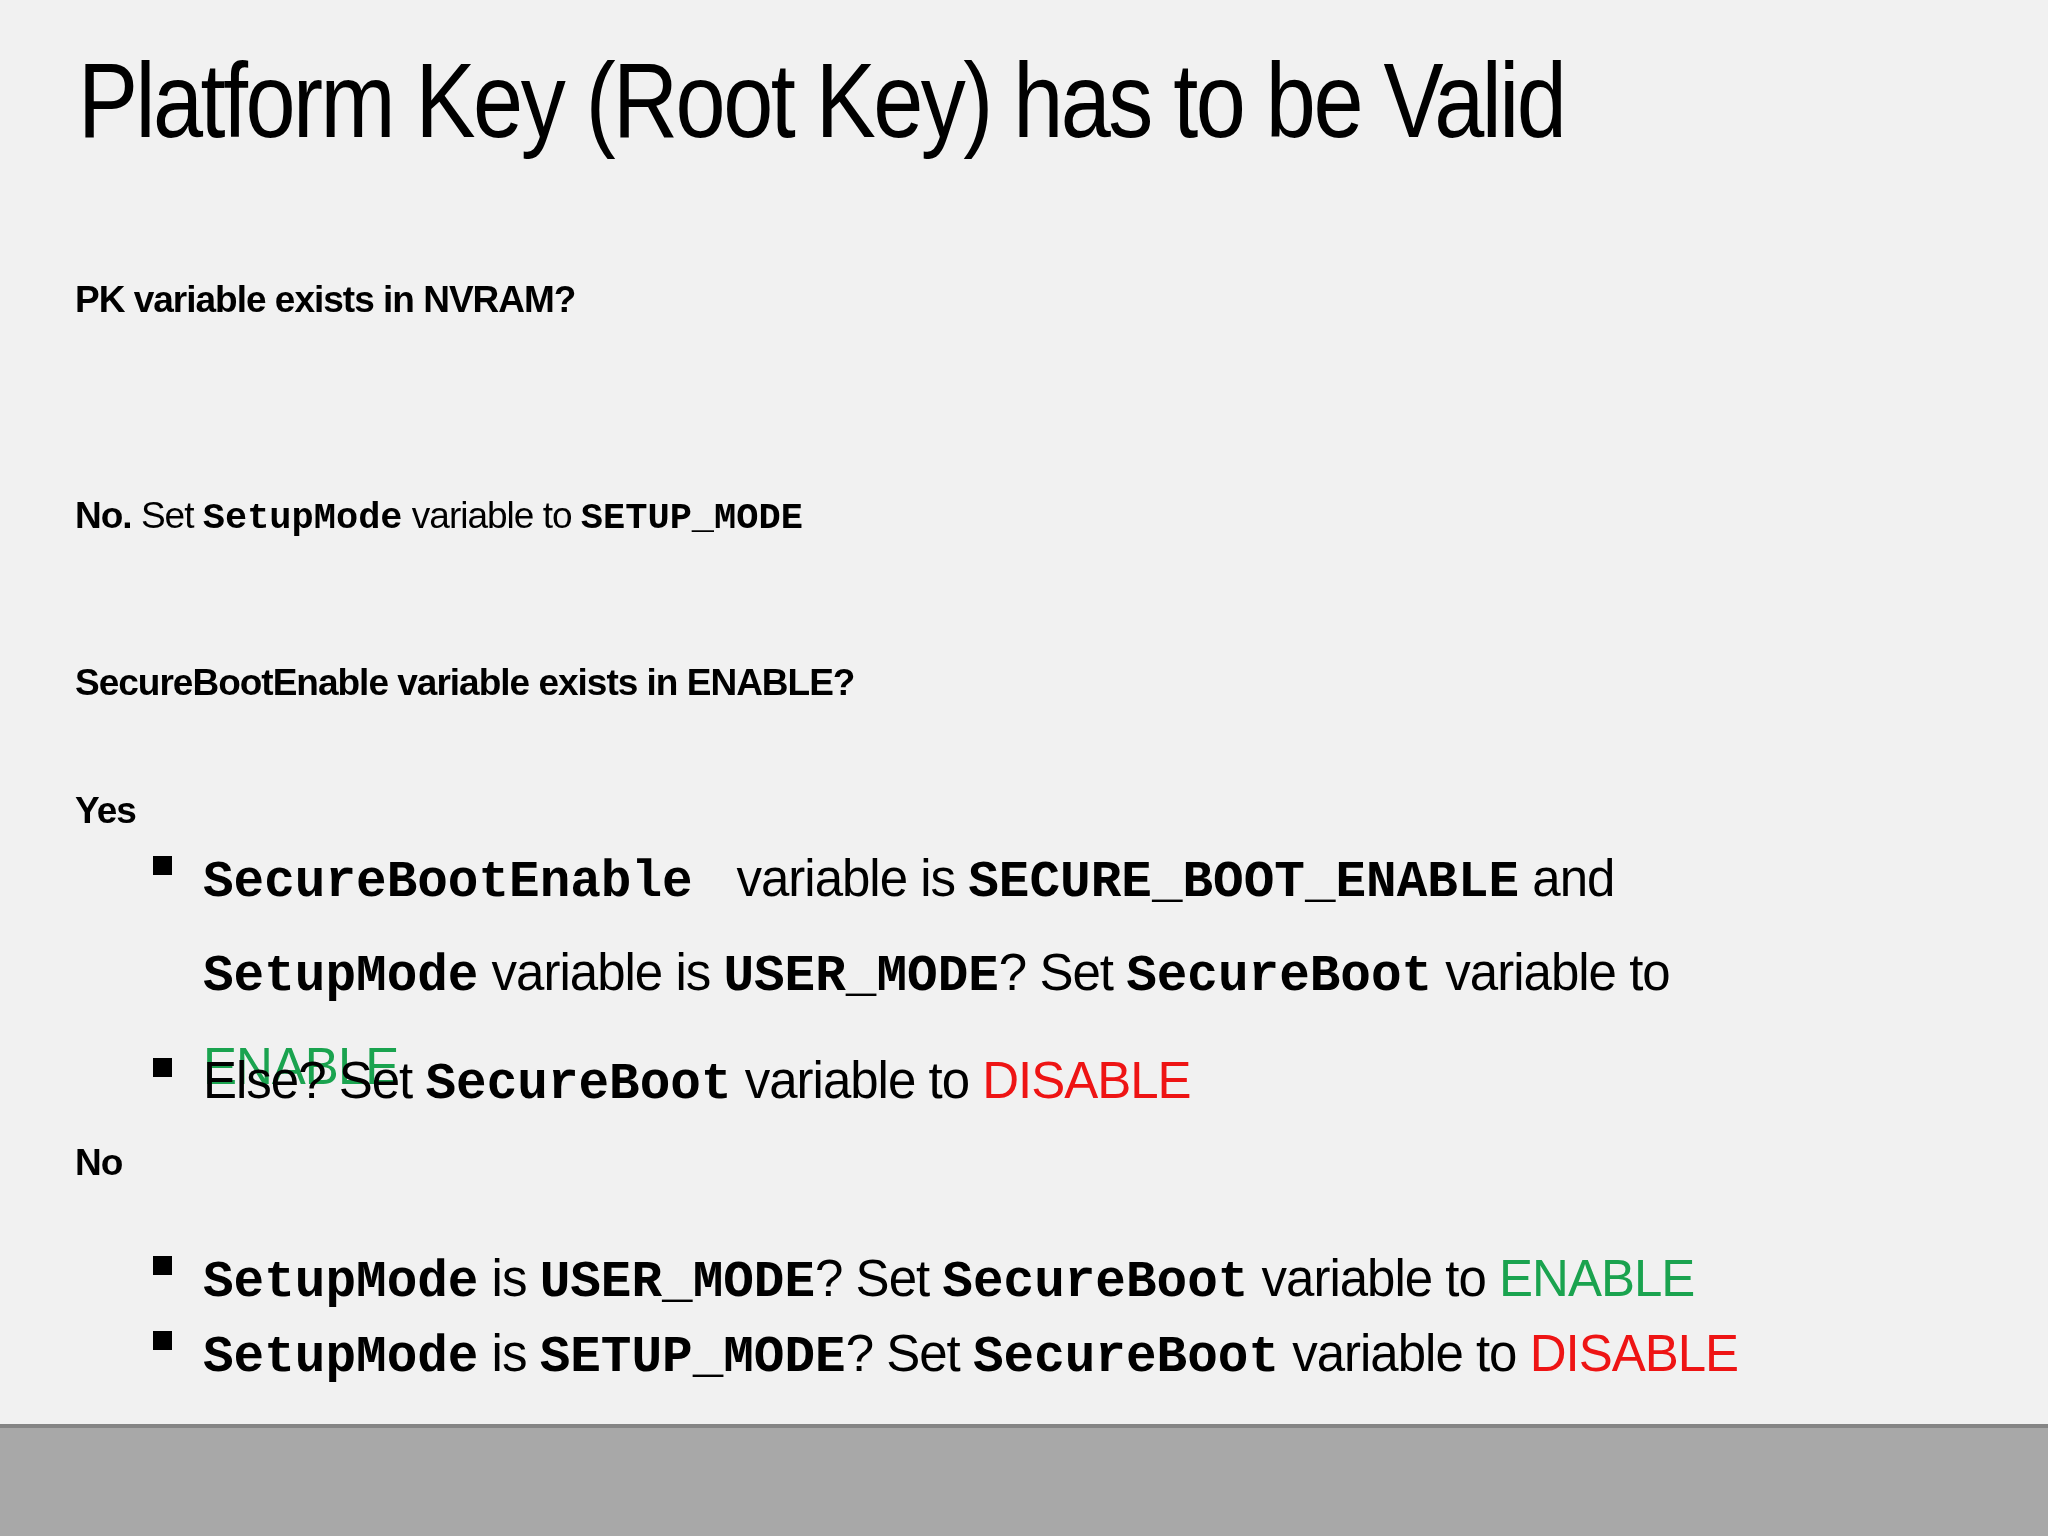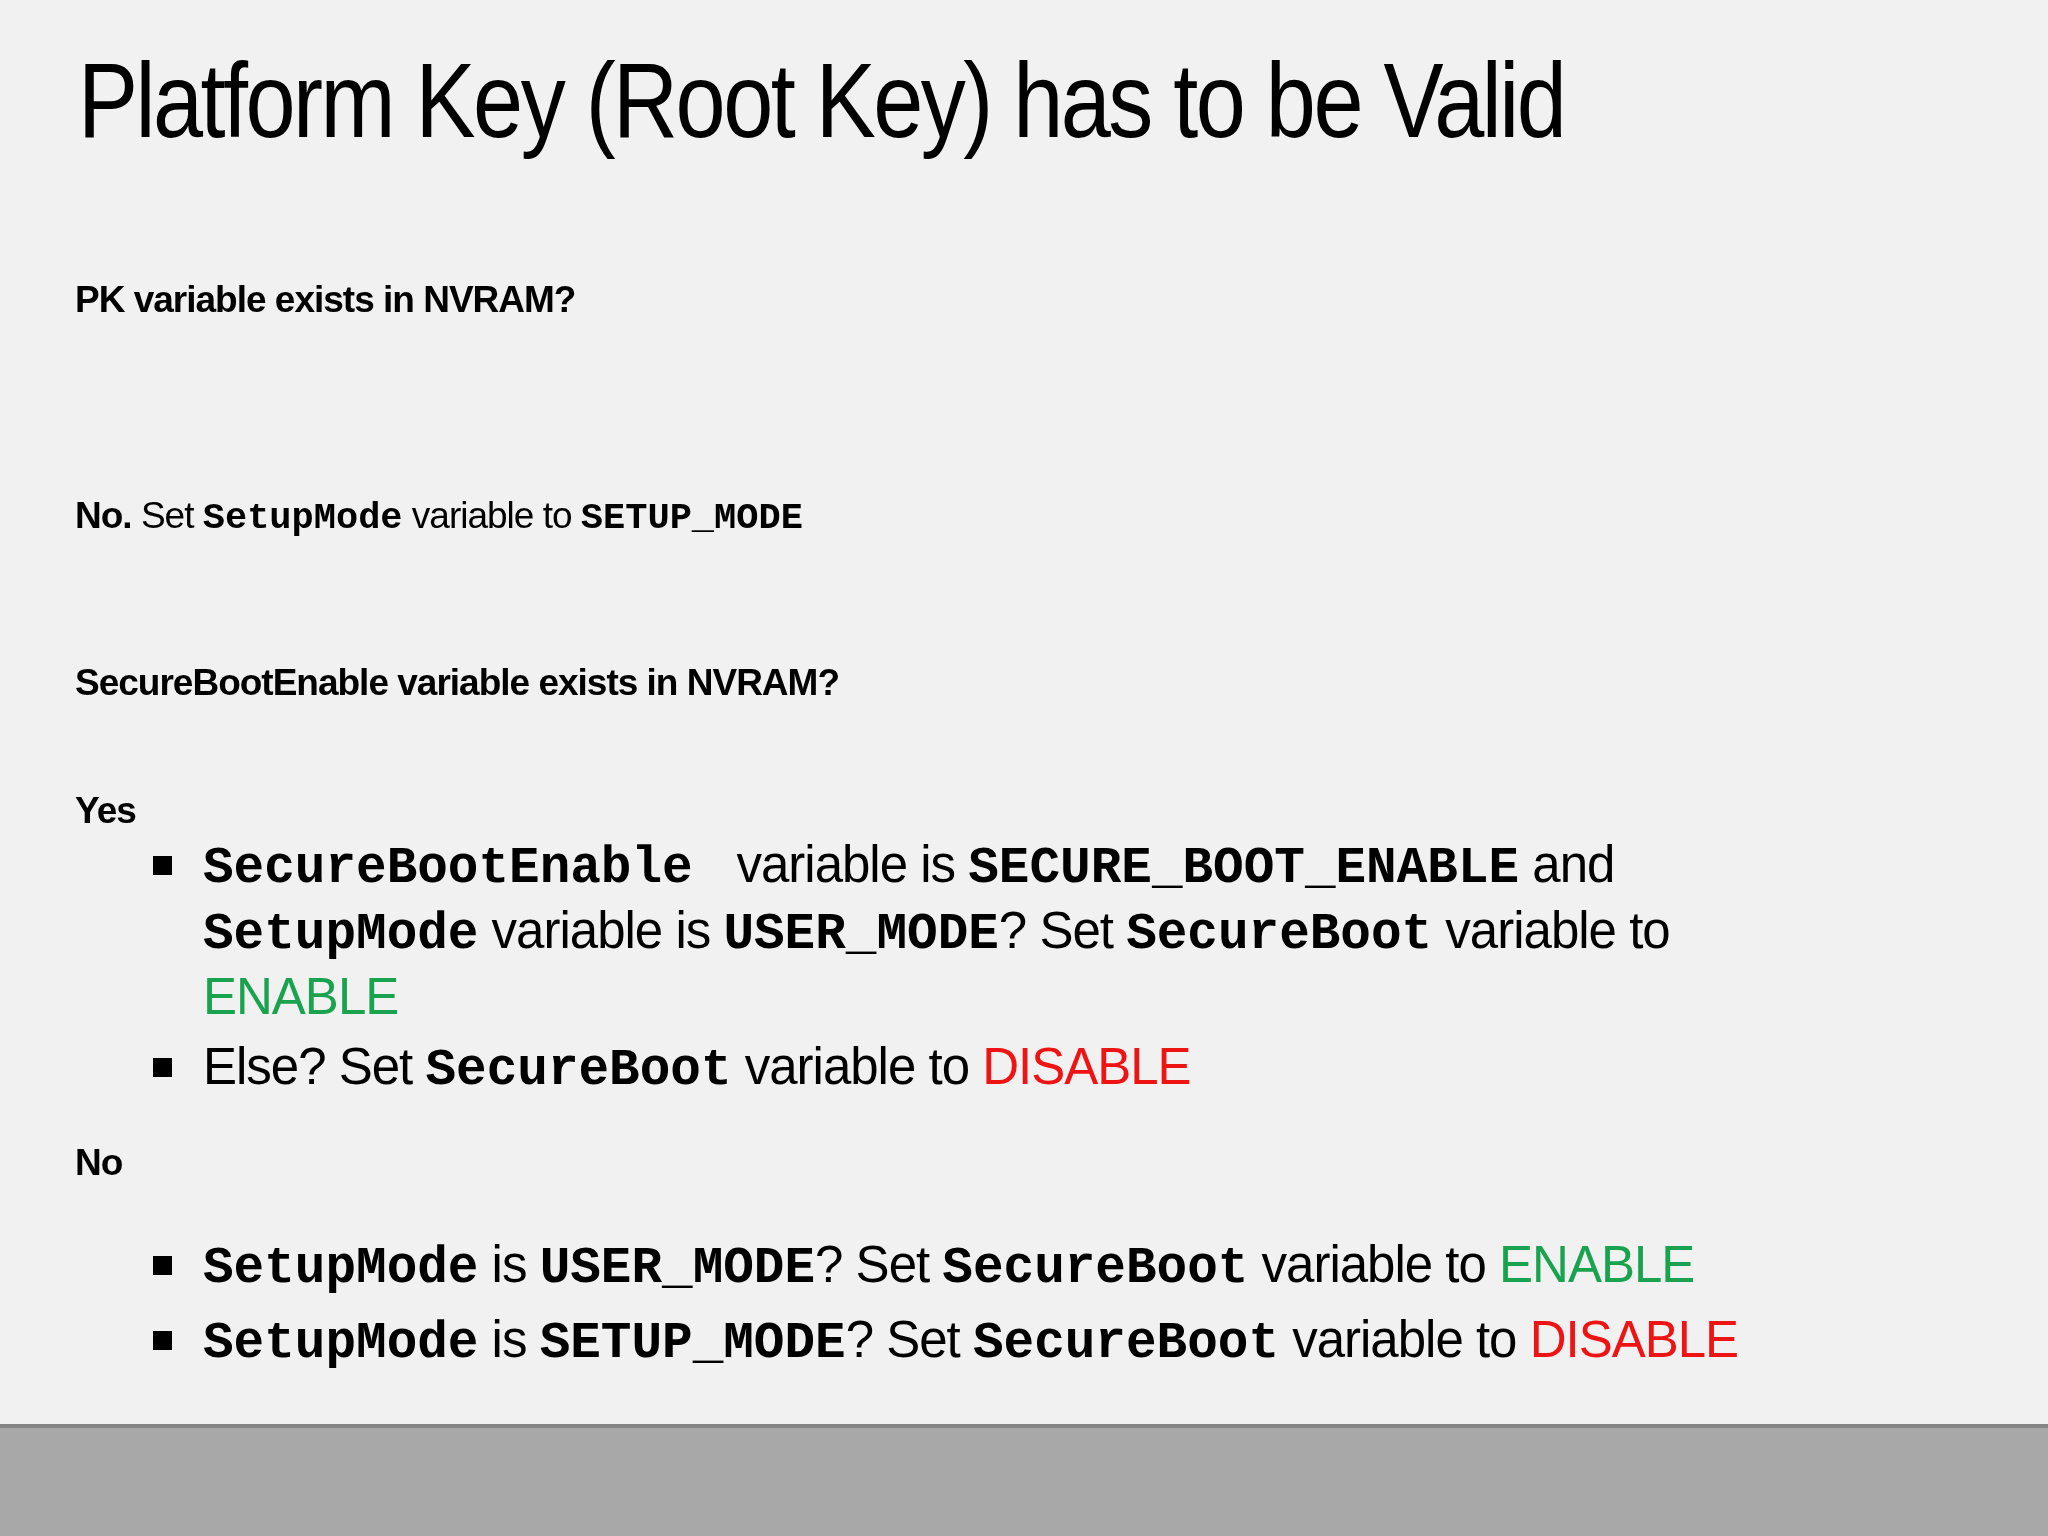--- a/index.html
+++ b/index.html
@@ -19,42 +19,42 @@
     font-size:37px;line-height:62px;letter-spacing:-1px;
   }
   .para span{white-space:pre-wrap;}
   .bold{font-weight:bold;}
   .mono{font-family:"Liberation Mono",monospace;font-weight:bold;letter-spacing:0;}
   .green{color:var(--enable-green,#1aa34f);}
   .red{color:var(--disable-red,#ee1414);}
   .bullet{position:absolute;left:153px;display:flex;align-items:flex-start;}
   .marker{width:19px;height:19px;background:#000;margin-top:22px;flex:none;}
   .bullet-text{
-    margin-left:31px;font-size:51px;line-height:62px;letter-spacing:-1px;
+    margin-left:31px;font-size:51px;line-height:90px;letter-spacing:-1px;
   }
   .bullet-text span{white-space:pre-wrap;}
   .footer{
     position:absolute;left:0;right:0;top:1424px;height:112px;box-sizing:border-box;
     background:var(--footer-bar,#a8a8a8);
     border-top:4px solid var(--footer-edge,#858585);
   }
 </style>
 </head>
 <body>
 
 <div class="slide">
 
   <h1 class="title">Platform Key (Root Key) has to be Valid</h1>
 
   <p class="para bold" style="top:269px">PK variable exists in NVRAM?</p>
 
 
   <p class="para" style="top:485px"><span class="bold">No.</span><span> Set </span><span class="mono">SetupMode</span><span> variable to </span><span class="mono">SETUP_MODE</span></p>
 
-  <p class="para bold" style="top:652px">SecureBootEnable variable exists in NVRAM?</p>
+  <p class="para bold" style="top:652px">SecureBootEnable variable exists in ENABLE?</p>
 
   <p class="para bold" style="top:780px">Yes</p>
 
   <div class="bullet" style="top:834px">
     <span class="marker"></span>
     <div class="bullet-text"><span class="mono">SecureBootEnable </span><span> variable is </span><span class="mono">SECURE_BOOT_ENABLE</span><span> and</span><br><span class="mono">SetupMode</span><span> variable is </span><span class="mono">USER_MODE</span><span>? Set </span><span class="mono">SecureBoot</span><span> variable to</span><br><span class="green">ENABLE</span></div>
   </div>
 
   <div class="bullet" style="top:1036px">
     <span class="marker"></span>

